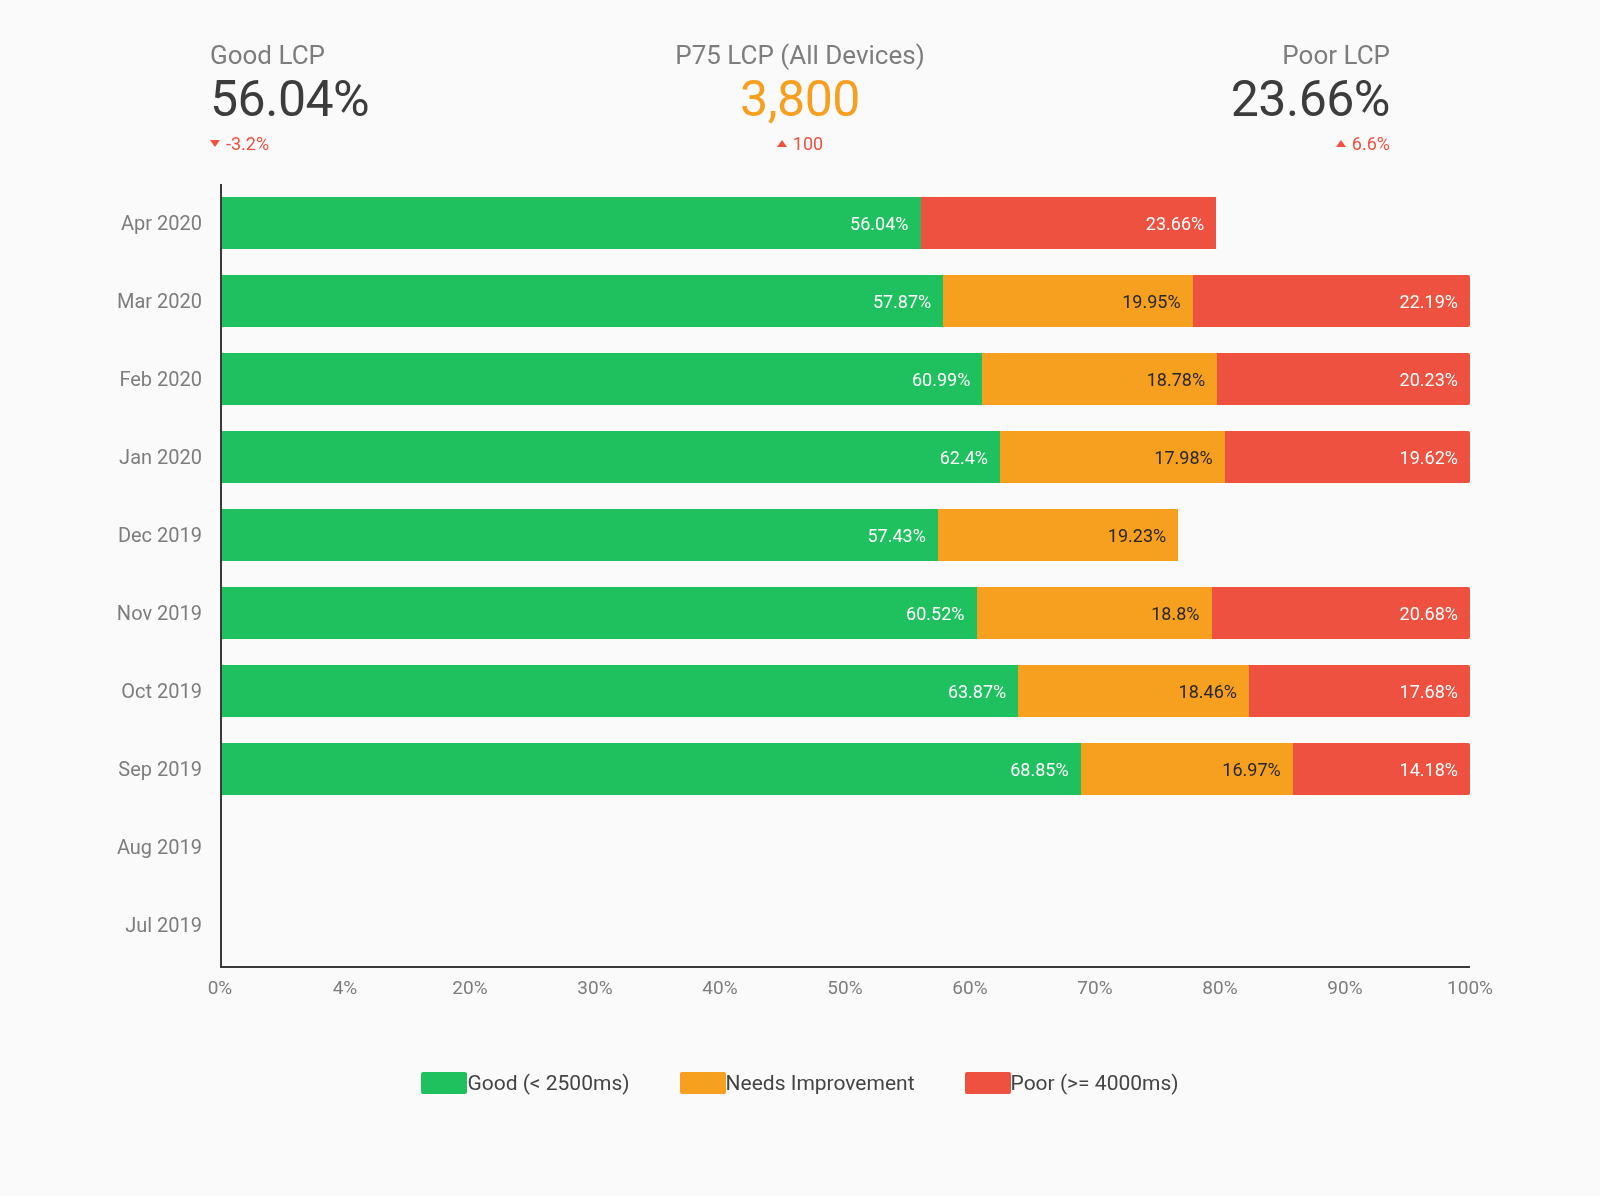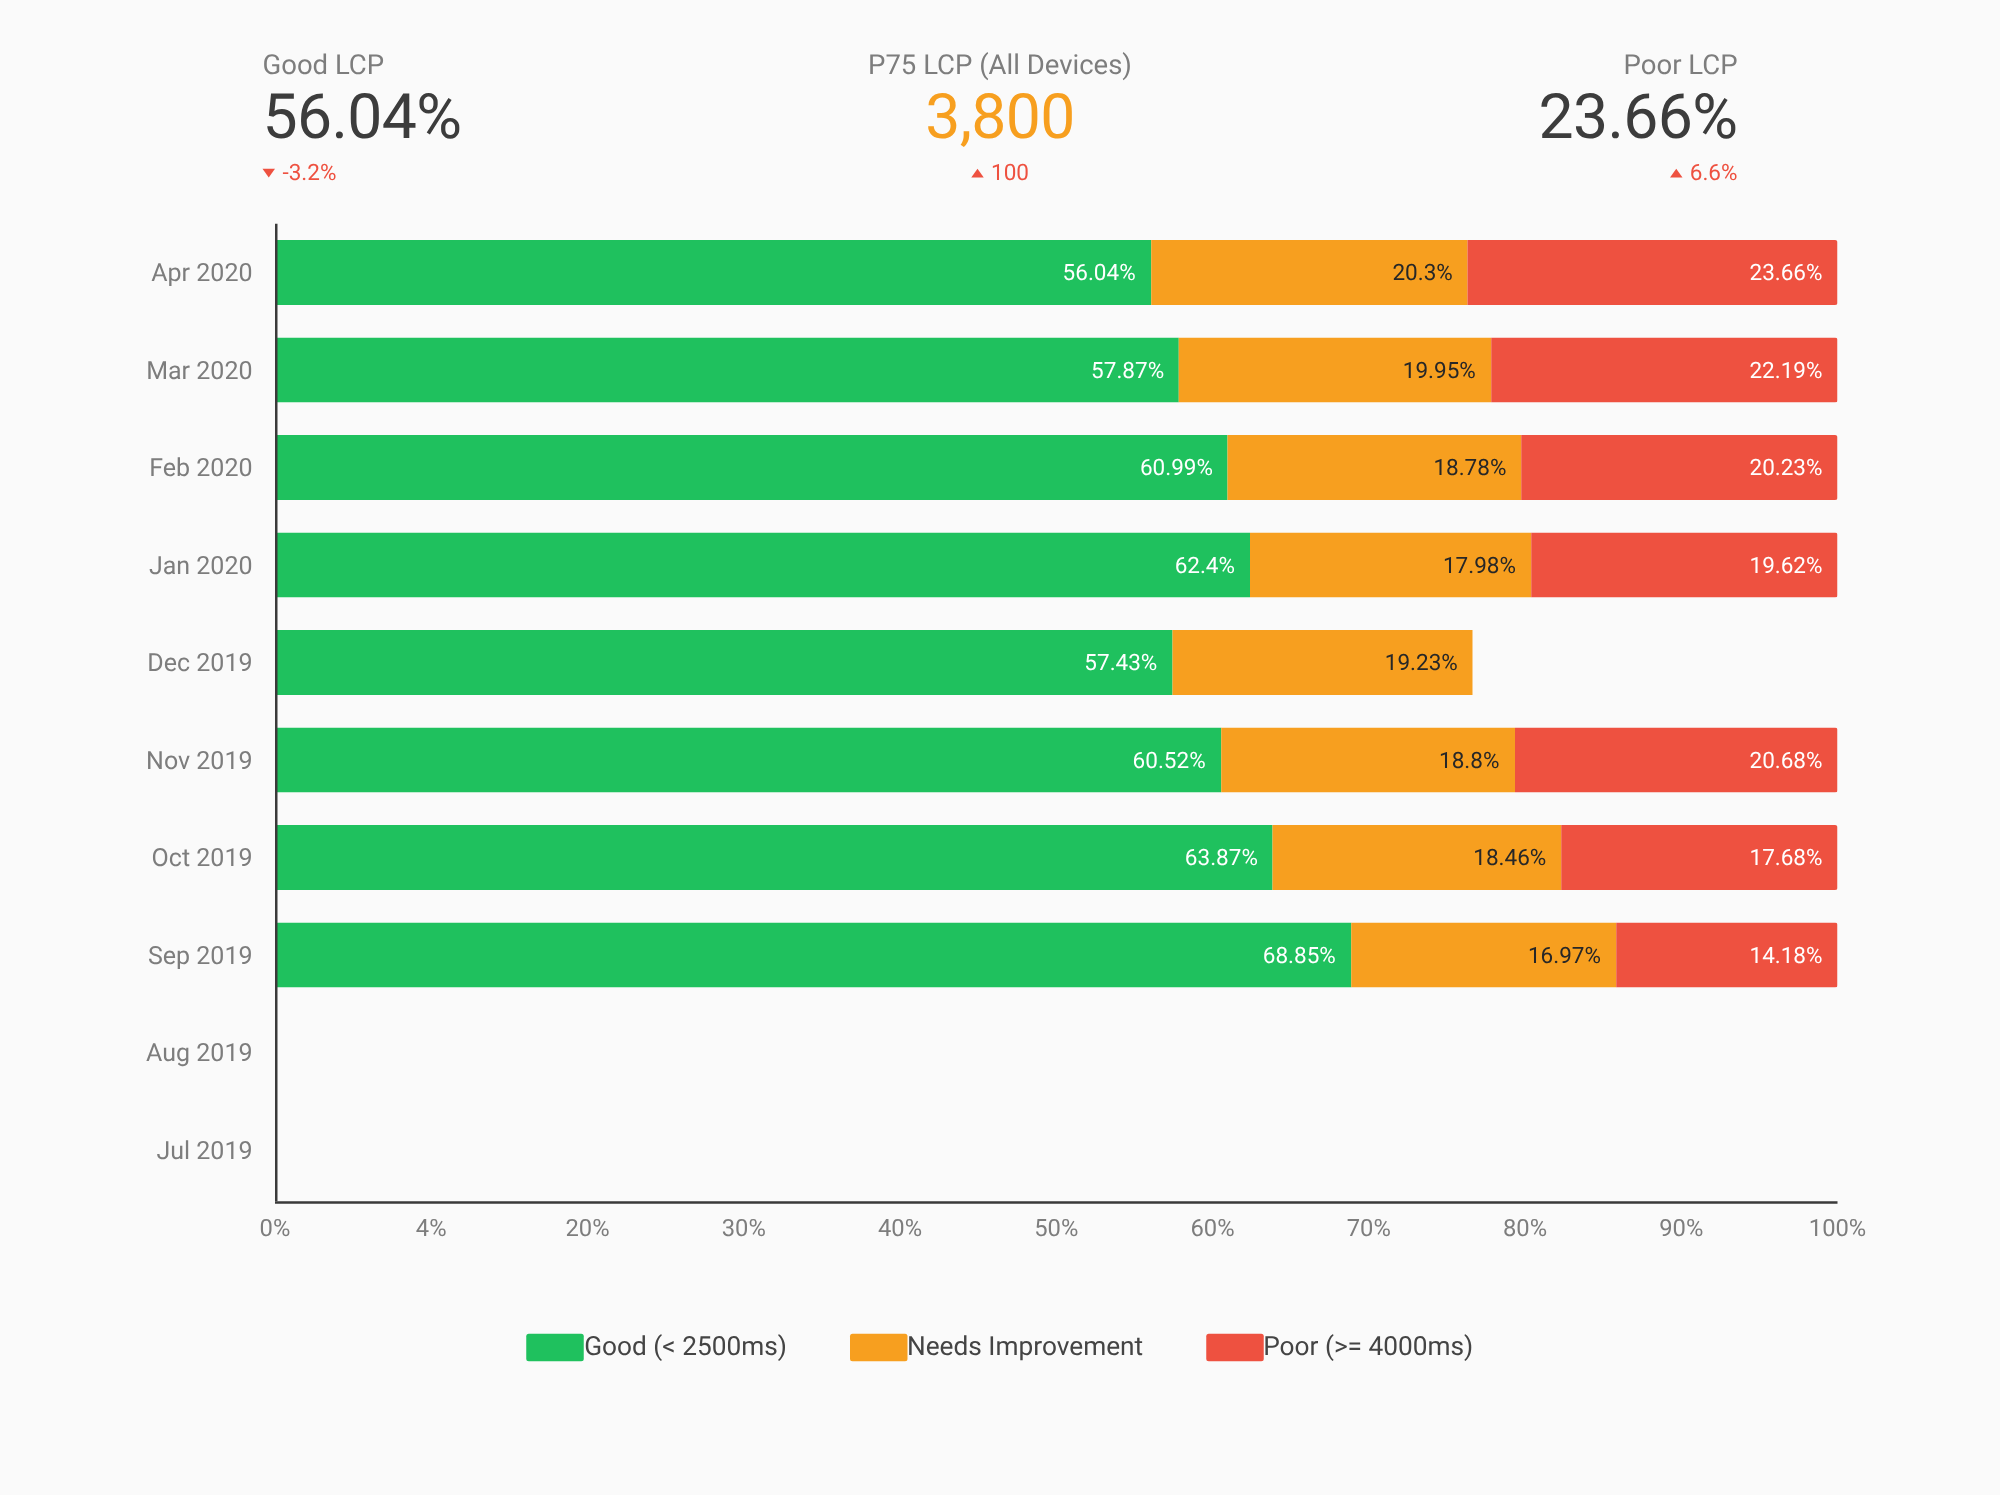--- a/index.html
+++ b/index.html
@@ -26,21 +26,21 @@
   .kpis {
     display: flex;
     justify-content: space-between;
     padding: 0 140px 30px 140px;
   }
   .kpi { display: flex; flex-direction: column; }
   .kpi.left   { text-align: left;   align-items: flex-start; }
   .kpi.center { text-align: center; align-items: center; }
   .kpi.right  { text-align: right;  align-items: flex-end; }
   .kpi .label {
-    font-size: 22px;
+    font-size: 26px;
     color: var(--text-muted);
     margin-bottom: 2px;
   }
   .kpi .value {
     font-size: 50px;
     line-height: 1.1;
     color: var(--text-dark);
     letter-spacing: -0.5px;
   }
   .kpi.center .value { color: var(--orange); }
@@ -166,21 +166,20 @@
   </div>
 </div>
 
 <div class="chart">
   <div class="yaxis-line"></div>
   <div id="rows">
       <div class="row">
         <div class="ylab">Apr 2020</div>
         <div class="barwrap">
           <div class="seg good" style="width: 56.04%;">56.04%</div>
-          <div class="seg needs" style="width: 20.3%;">20.3%</div>
           <div class="seg poor" style="width: 23.66%;">23.66%</div>
         </div>
       </div>
       <div class="row">
         <div class="ylab">Mar 2020</div>
         <div class="barwrap">
           <div class="seg good" style="width: 57.87%;">57.87%</div>
           <div class="seg needs" style="width: 19.95%;">19.95%</div>
           <div class="seg poor" style="width: 22.19%;">22.19%</div>
         </div>

